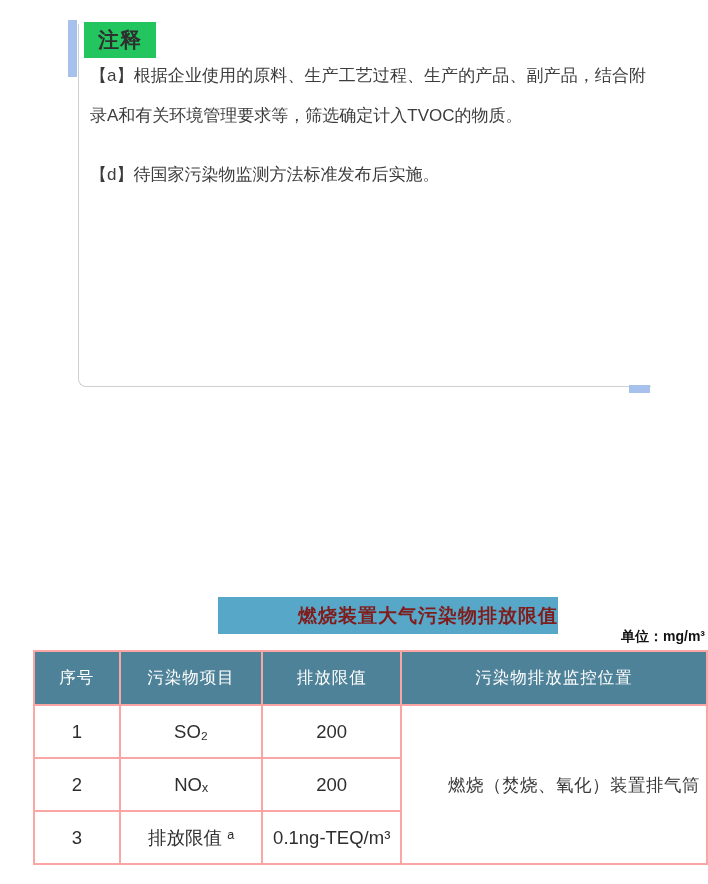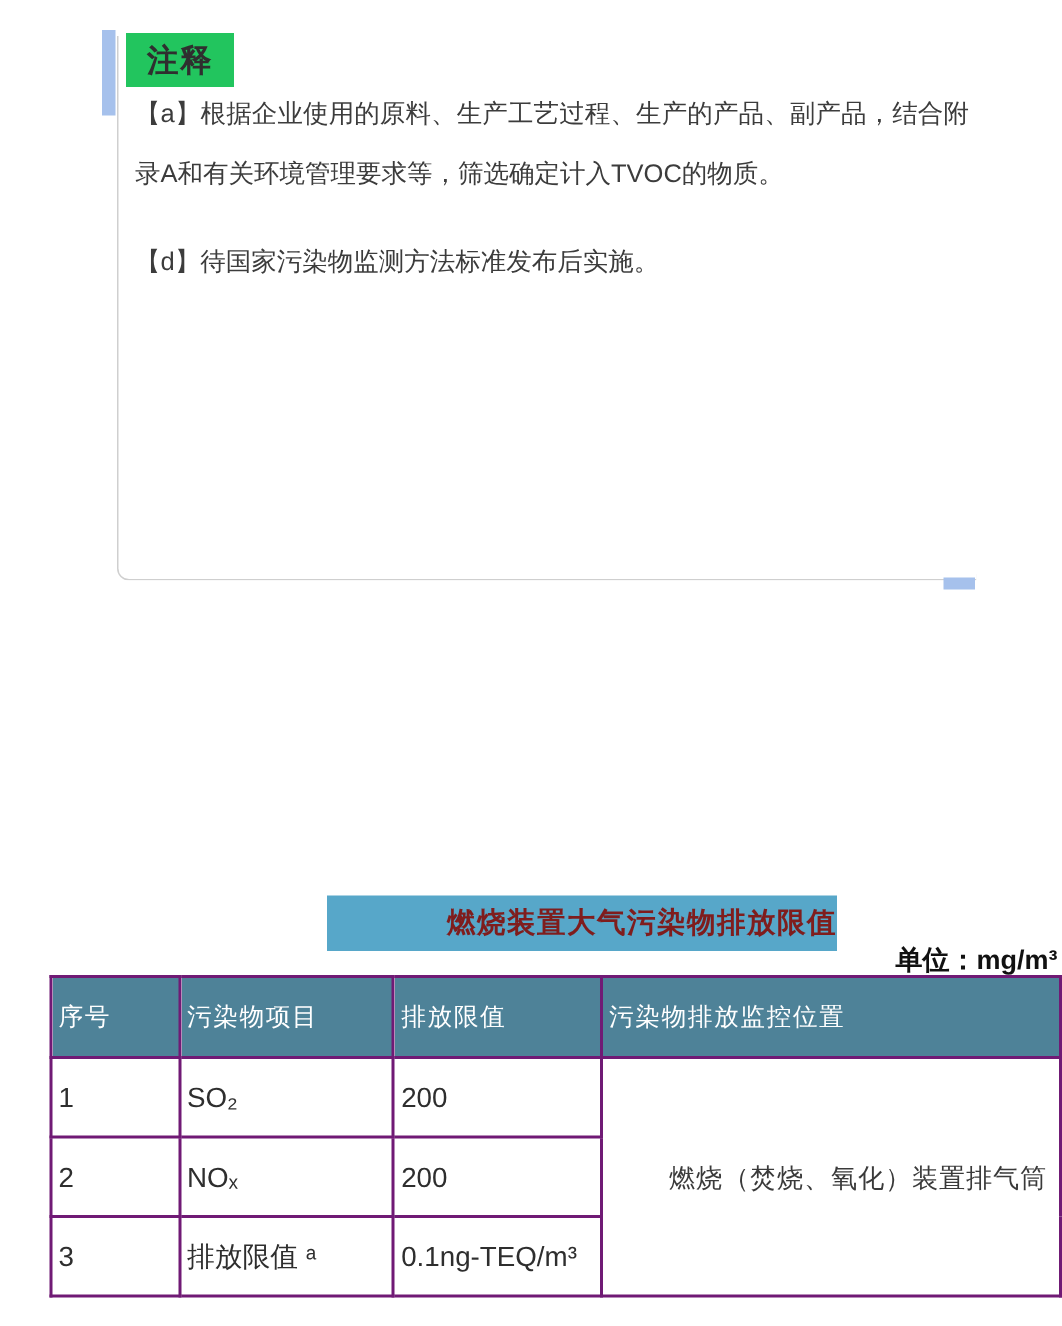--- a/index.html
+++ b/index.html
@@ -47,31 +47,31 @@
 
   
   .table-title{
     position:absolute;left:218px;top:597px;width:340px;height:37px;
     background:#57a7c9;color:#7f1d1d;
     font-size:19px;font-weight:bold;letter-spacing:1px;
     text-align:right;line-height:37px;
   }
   .unit-label{
     position:absolute;right:3px;top:628px;
-    font-size:18px;font-weight:bold;color:#111;
+    font-size:14px;font-weight:bold;color:#111;
   }
 
   
   .limits-table{
     position:absolute;left:33px;top:650px;
     border-collapse:collapse;table-layout:fixed;
   }
   .limits-table th,.limits-table td{
-    border:2px solid #701a75;
-    text-align:left;vertical-align:middle;
+    border:2px solid #fca5a5;
+    text-align:center;vertical-align:middle;
     padding:0 4px;overflow:hidden;
   }
   .limits-table th{
     background:#4e8298;color:#fff;
     font-size:16.5px;font-weight:normal;letter-spacing:1px;
     height:52px;
   }
   .limits-table td{
     background:#fff;color:#2e2e2e;
     font-size:18.5px;height:51px;

